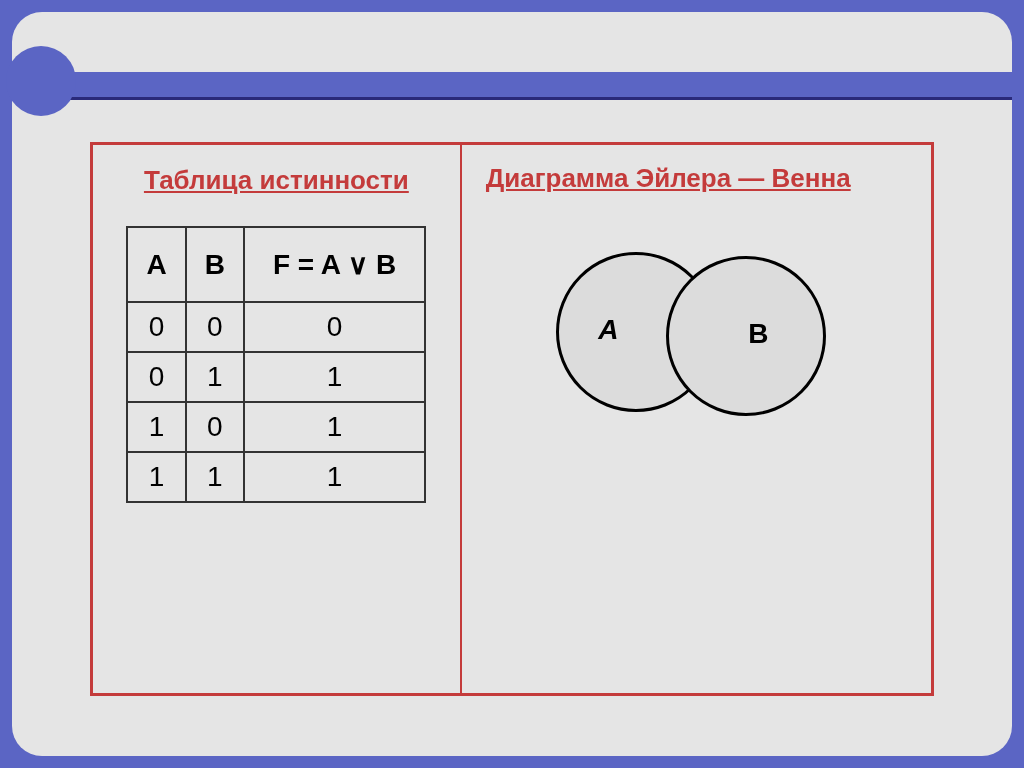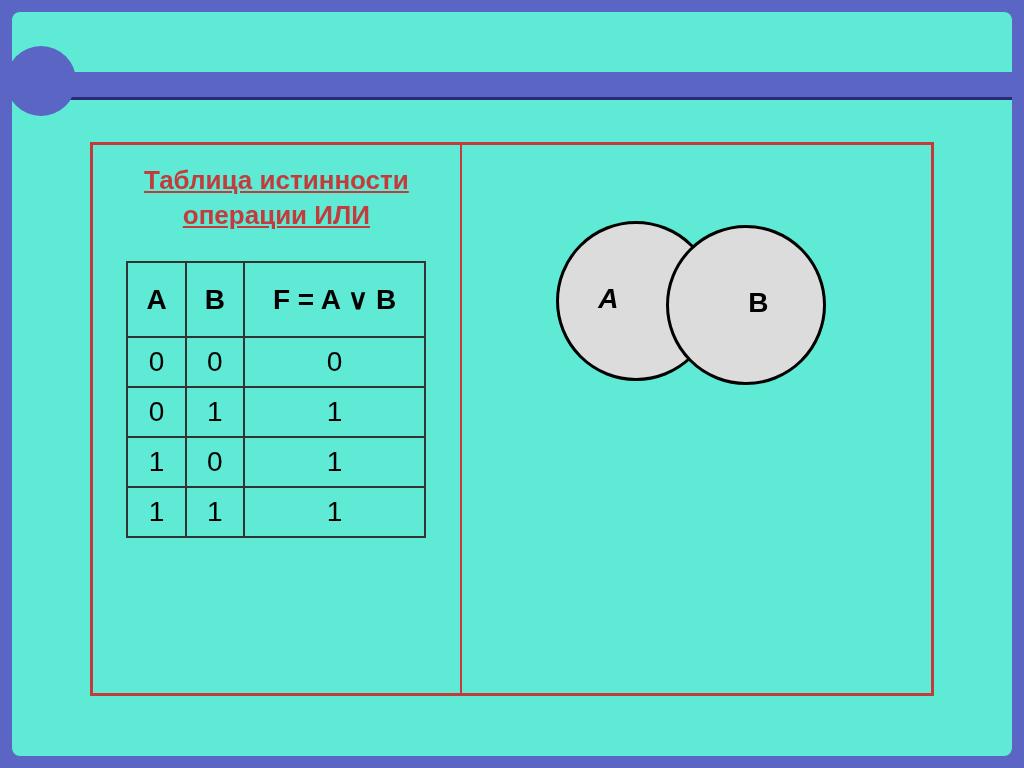--- a/index.html
+++ b/index.html
@@ -10,22 +10,22 @@
     font-family: Arial, sans-serif;
     position: relative;
     overflow: hidden;
   }
   .outer-frame {
     position: absolute;
     top: 12px;
     left: 12px;
     right: 12px;
     bottom: 12px;
-    background: #5eead4;
-    border-radius: 8px;
+    background: #e5e5e5;
+    border-radius: 30px;
   }
   .top-band {
     position: absolute;
     top: 60px;
     left: 0;
     right: 0;
     height: 28px;
     background: #5b65c4;
     border-bottom: 3px solid #2a2a7a;
   }
@@ -131,21 +131,20 @@
 <body>
 
 <div class="outer-frame">
   <div class="top-band"></div>
 
   <div class="content-box">
 
     <div class="left-pane">
       <div class="left-title">
         <span>Таблица истинности</span><br>
-        <span>операции ИЛИ</span>
       </div>
       <table class="truth-table">
         <tbody>
             <tr>
           <th>А</th>
           <th>В</th>
           <th class="formula">F = A ∨ B</th>
         </tr>
         <tr>
           <td>0</td>
@@ -165,20 +164,21 @@
         <tr>
           <td>1</td>
           <td>1</td>
           <td>1</td>
         </tr>
       </tbody>
         </table>
     </div>
 
     <div class="right-pane">
+      <div class="right-title">Диаграмма Эйлера — Венна</div>
 
 
       <div class="venn">
         <div class="circle circle-a"></div>
         <div class="circle circle-b"></div>
         <div class="label-a">A</div>
         <div class="label-b">B</div>
       </div>
     </div>
 

